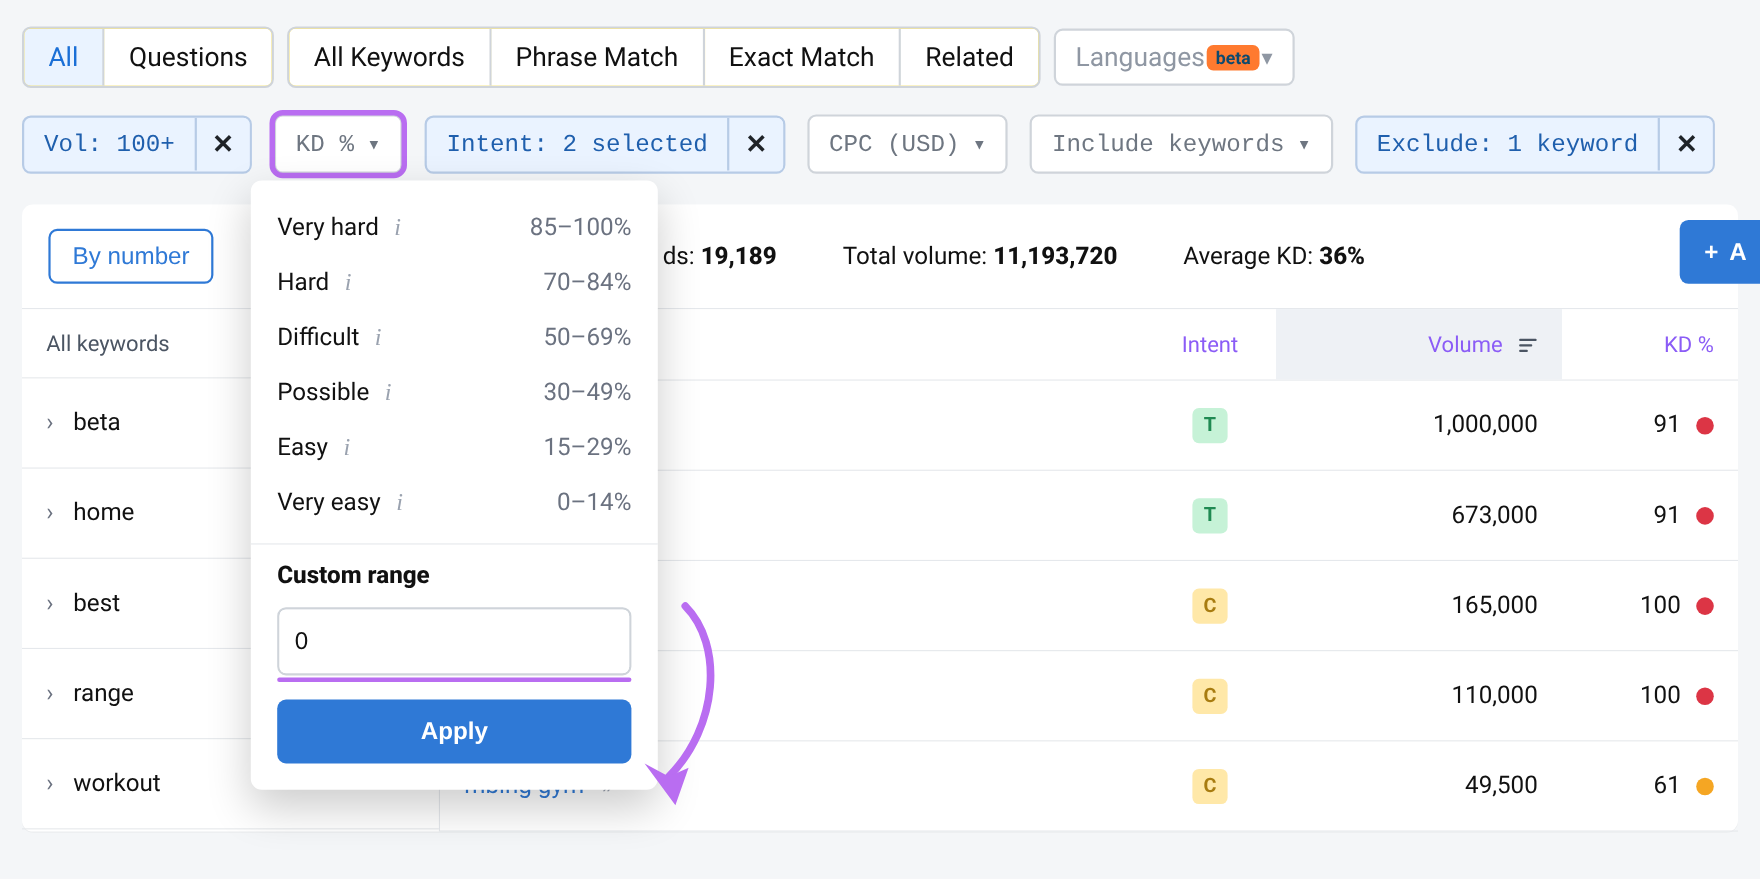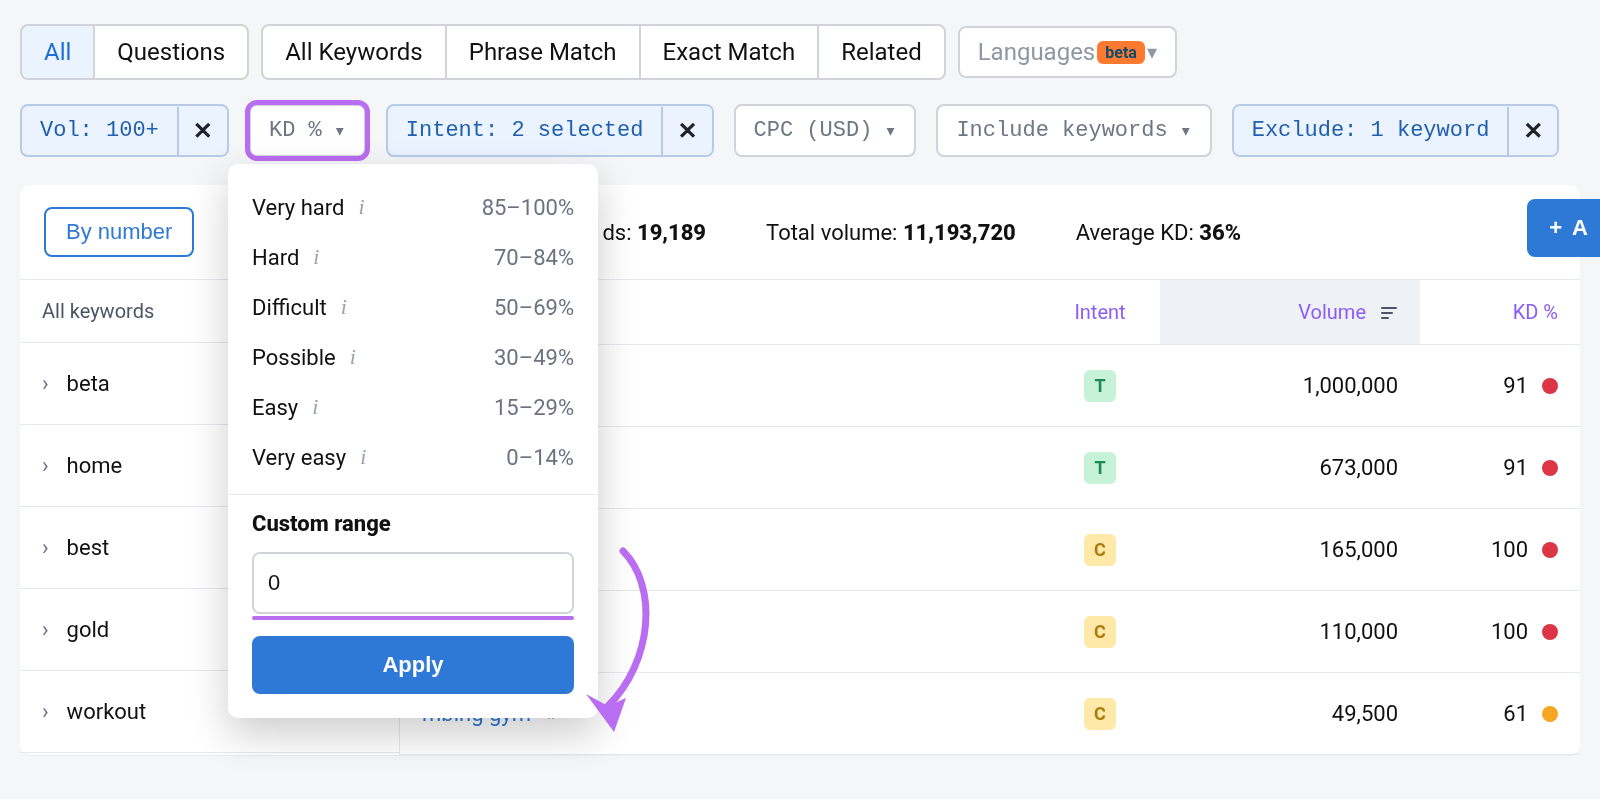--- a/index.html
+++ b/index.html
@@ -263,21 +263,21 @@
           <div class="left-item">
             <span class="chev">›</span>
             <span>home</span>
           </div>
           <div class="left-item">
             <span class="chev">›</span>
             <span>best</span>
           </div>
           <div class="left-item">
             <span class="chev">›</span>
-            <span>gold</span>
+            <span>range</span>
           </div>
           <div class="left-item">
             <span class="chev">›</span>
             <span>workout</span>
           </div>
         </div>
     </div>
     <div class="right-col">
       <div class="cols-row">
         <div class="hcell keyword left">rd</div>

